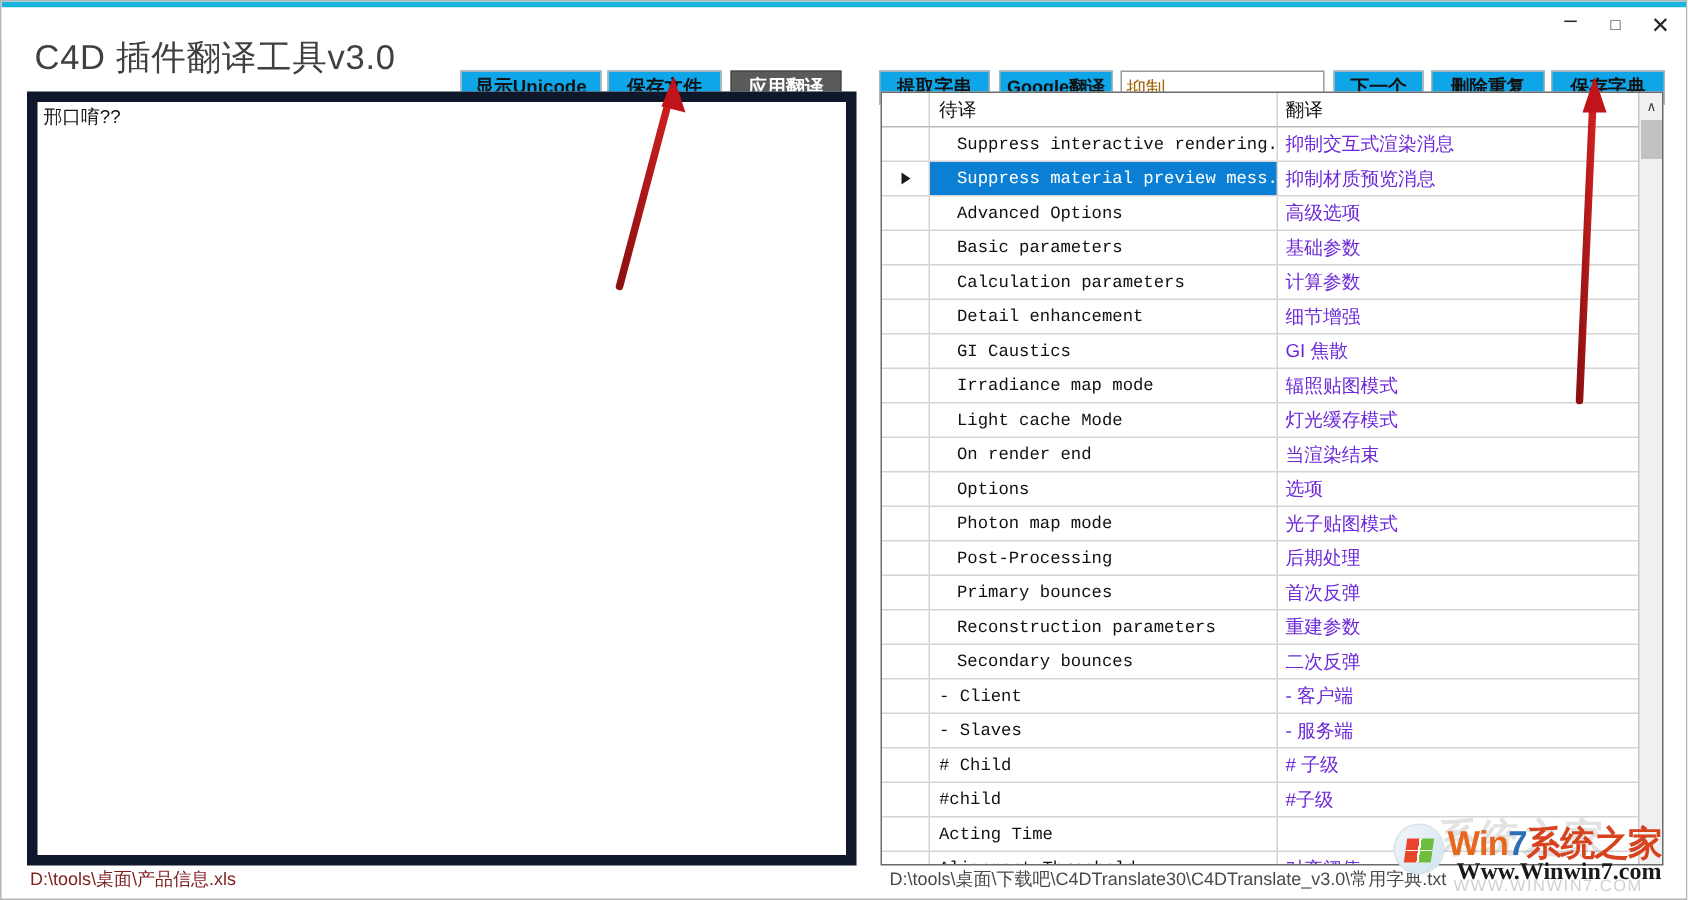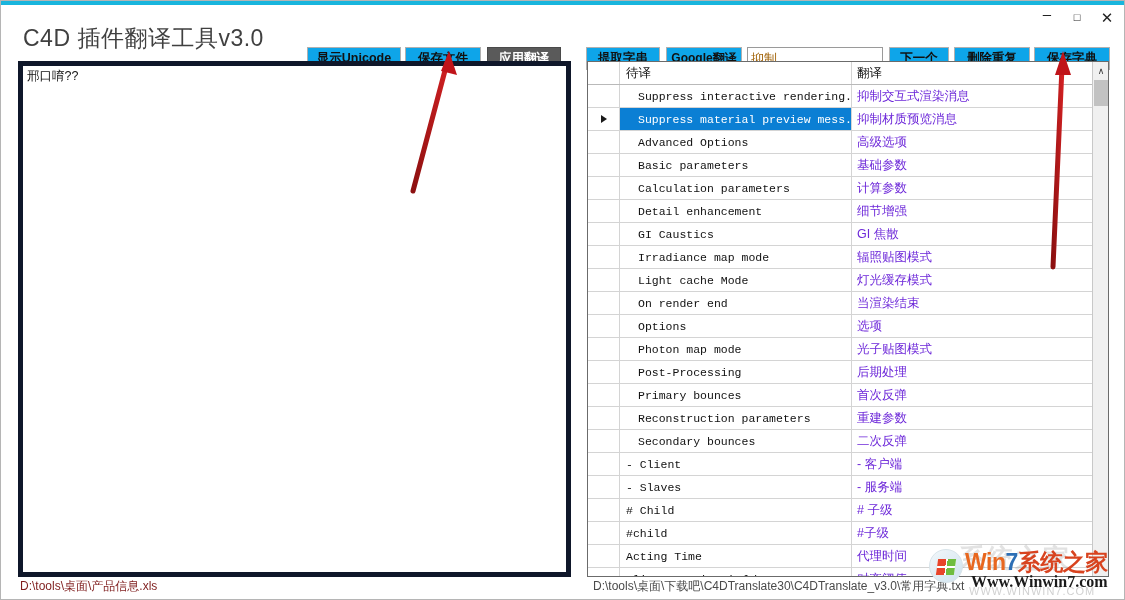--- a/index.html
+++ b/index.html
@@ -90,21 +90,21 @@
     color: #a16207;
     padding: 0 3px;
     outline: none;
     font-family: "Liberation Sans", sans-serif;
   }
 
   
   .left-pane {
     position: absolute; left: 17px; top: 60px;
     width: 553px; height: 516px;
-    border: 5px solid #0f172a;
+    border: 7px solid #0f172a;
     background: #ffffff;
     overflow: hidden;
   }
   .left-text {
     padding: 2px 4px;
     font-size: 12.5px;
     color: #111;
     line-height: 1.3;
     white-space: pre-wrap;
     font-family: "Liberation Sans", sans-serif;
@@ -416,21 +416,20 @@
             <div class="cell-dst"># 子级</div>
           </div>
           <div class="grid-row">
             <div class="cell-marker"></div>
             <div class="cell-src">#child</div>
             <div class="cell-dst">#子级</div>
           </div>
           <div class="grid-row">
             <div class="cell-marker"></div>
             <div class="cell-src">Acting Time</div>
-            <div class="cell-dst">代理时间</div>
           </div>
           <div class="grid-row">
             <div class="cell-marker"></div>
             <div class="cell-src">Alignment Threshold</div>
             <div class="cell-dst">对齐阈值</div>
           </div>
         </div>
     </div>
 
     <div class="vscroll">

